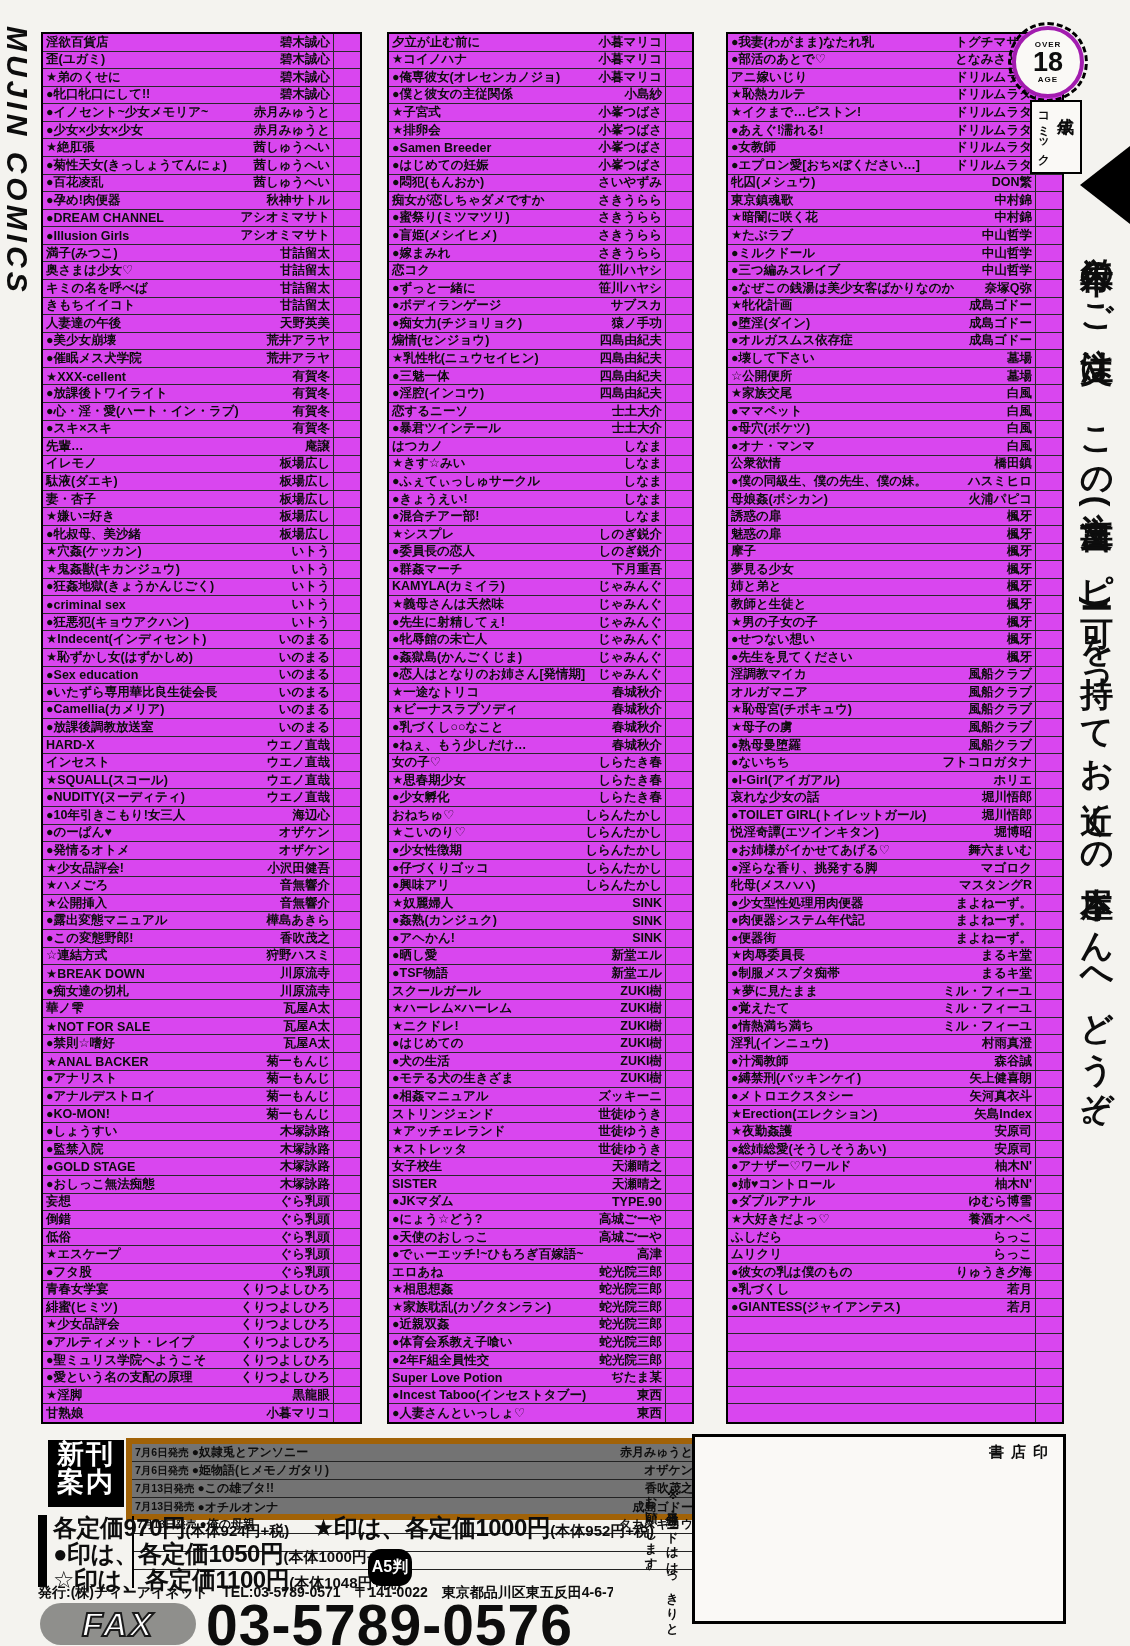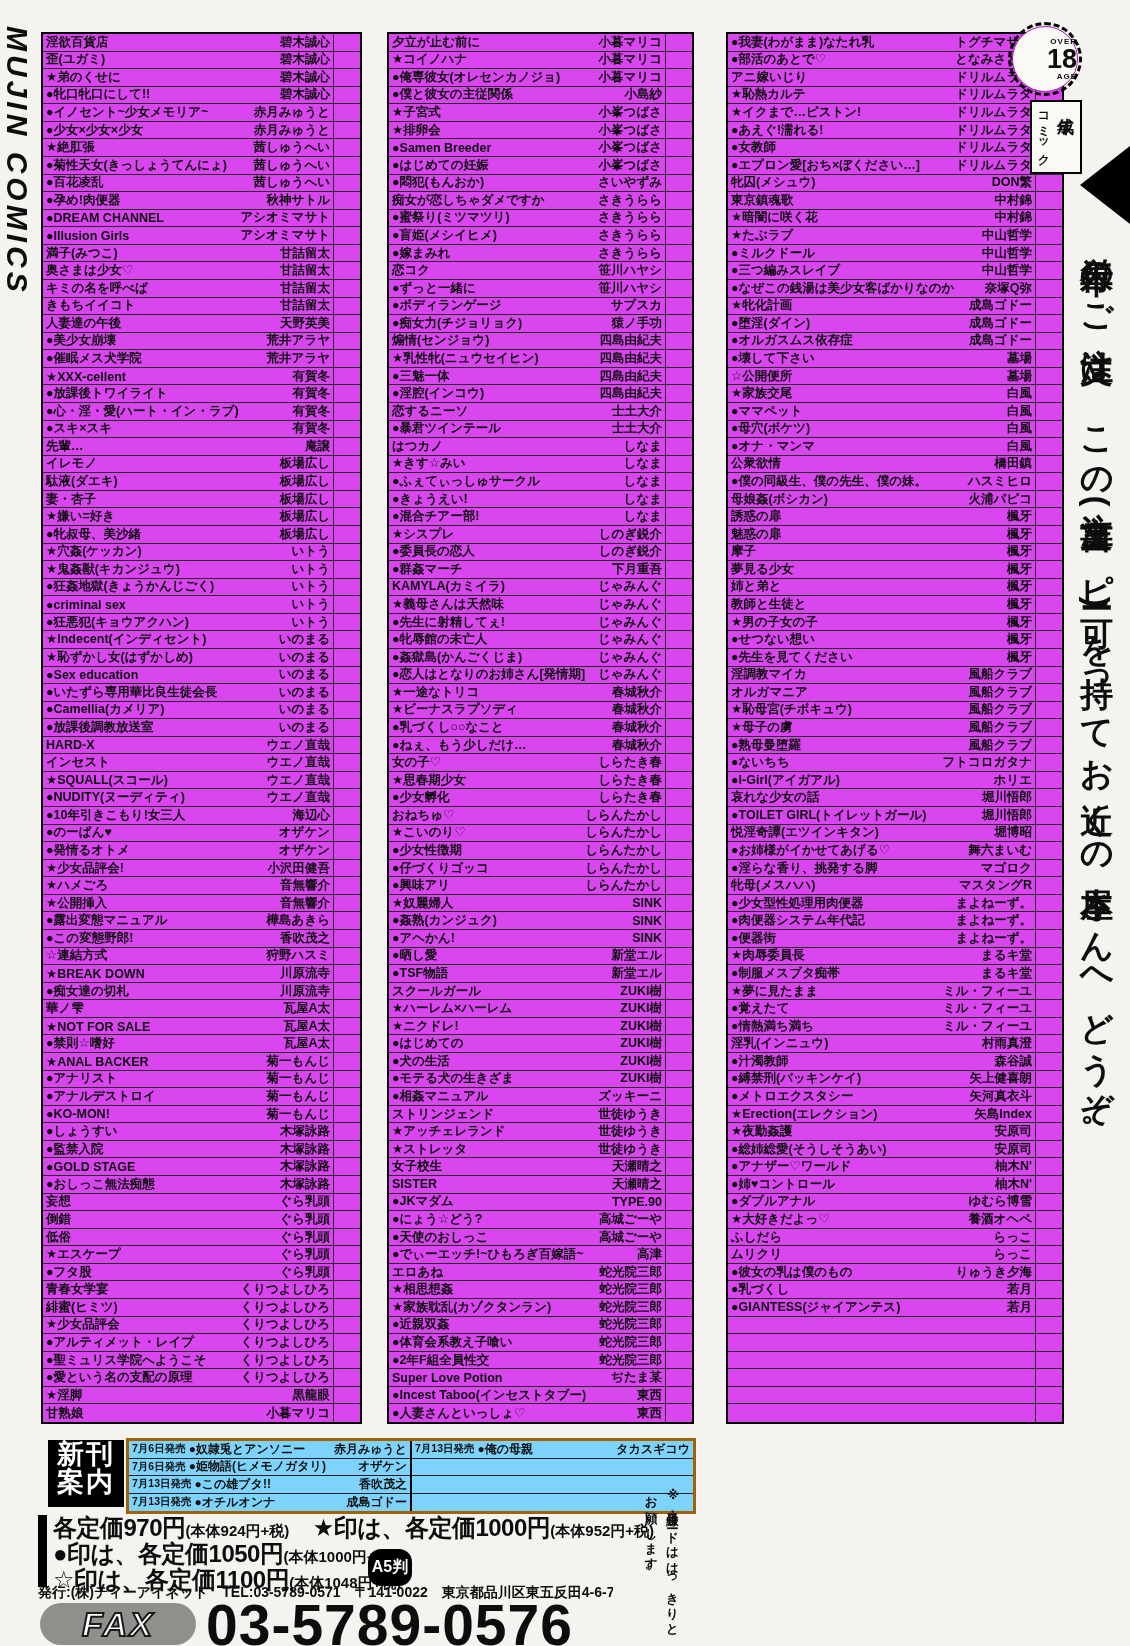--- a/index.html
+++ b/index.html
@@ -11,40 +11,40 @@
         letter-spacing:4px;transform-origin:0 0;transform:rotate(90deg) translateY(-34px);}
   
   .list{position:absolute;top:32px;height:1388px;border:2px solid #000;background:#d946ef;display:grid;}
   .row{display:flex;border-bottom:1px solid #2a2a2a;min-height:0;}
   .row:last-child{border-bottom:none;}
   .row .main{flex:1;display:flex;justify-content:space-between;align-items:center;padding:0 3px;overflow:hidden;}
   .row .t{white-space:nowrap;font-size:12.5px;font-weight:600;flex-shrink:0;}
   .row .a{white-space:nowrap;font-size:12.5px;font-weight:600;flex-shrink:0;margin-left:4px;}
   .row .chk{width:26px;border-left:1px solid #2a2a2a;}
   
-  .badge{position:absolute;left:1012px;top:26px;width:64px;height:64px;border:1px solid #a21caf;border-radius:50%;
-         background:#faf9f6;display:flex;flex-direction:column;align-items:flex-end;justify-content:center;
+  .badge{position:absolute;left:1012px;top:26px;width:64px;height:64px;border:4px solid #a21caf;border-radius:50%;
+         background:#faf9f6;display:flex;flex-direction:column;align-items:center;justify-content:center;
          outline:3px dashed #000;outline-offset:1px;}
   .b-over,.b-age{font-size:8px;font-weight:700;letter-spacing:1px;line-height:1;}
   .b-18{font-size:27px;font-weight:900;line-height:1;}
   .seinen{position:absolute;left:1030px;top:100px;width:48px;height:66px;border:2px solid #000;background:#faf9f6;
           display:flex;flex-direction:row-reverse;justify-content:center;gap:2px;padding:2px 0;}
   .seinen span{writing-mode:vertical-rl;font-weight:800;}
   .seinen .s1{font-size:17px;}
   .seinen .s2{font-size:12px;}
   .arrow{position:absolute;left:1080px;top:146px;width:0;height:0;
          border-top:39px solid transparent;border-bottom:39px solid transparent;border-right:50px solid #000;}
   .side-msg{position:absolute;left:1070px;top:232px;height:1404px;writing-mode:vertical-rl;text-orientation:mixed;
             font-size:33px;font-weight:800;letter-spacing:3px;line-height:1.6;}
   
   .nr-label{position:absolute;left:48px;top:1440px;width:76px;height:67px;background:#000;color:#fff;
             display:flex;flex-direction:column;align-items:center;justify-content:flex-start;line-height:1.05;}
   .nr-label div{font-size:27px;font-weight:900;letter-spacing:2px;}
-  .rel{position:absolute;left:126px;top:1438px;width:564px;height:70px;border:3px solid #a16207;background:#7dd3fc;
-       display:flex;}
+  .rel{position:absolute;left:126px;top:1438px;width:564px;height:70px;border:6px solid #a16207;background:#737373;
+       display:flex;flex-direction:column;}
   .rel-col{display:grid;grid-template-rows:repeat(4,1fr);flex:1;min-width:0;}
   .rel-col.right{border-left:2px solid #000;}
   .rel-row{display:flex;align-items:center;border-bottom:1px solid #222;padding:0 3px;gap:3px;overflow:hidden;}
   .rel-row:last-child{border-bottom:none;}
   .rel-date{font-size:10.5px;font-weight:800;white-space:nowrap;flex-shrink:0;}
   .rel-t{font-size:12px;font-weight:600;white-space:nowrap;flex:1;overflow:hidden;}
   .rel-a{font-size:12px;font-weight:600;white-space:nowrap;flex-shrink:0;}
   
   .pbar{position:absolute;left:38px;top:1515px;width:9px;height:72px;background:#000;}
   .pline{position:absolute;left:53px;white-space:nowrap;}
@@ -1814,14 +1814,17 @@
   <div class="a5">A5判</div>
 
   <div class="publisher fitline">発行:(株)ティーアイネット　TEL:03-5789-0571　〒141-0022　東京都品川区東五反田4-6-7藤和高輪台コープ404</div>
 
   <div class="fax-pill">
     <span>FAX</span>
   </div>
   <div class="fax-num">03-5789-0576</div>
 
   <div class="stamp-note">※番線・コードははっきりとお願いします。</div>
+  <div class="stamp">
+    <span class="lbl">書店印</span>
+  </div>
 
 </div>
 
 </body></html>

